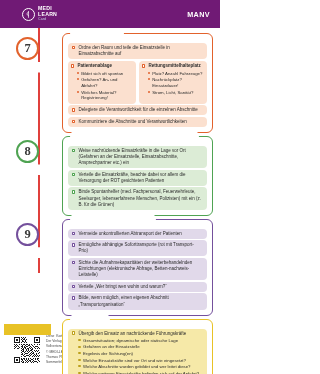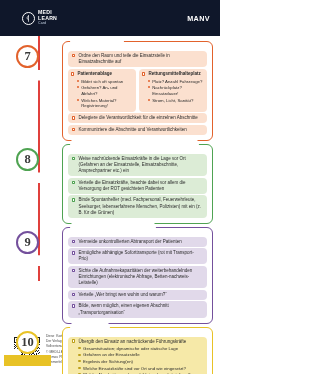--- a/index.html
+++ b/index.html
@@ -7,22 +7,22 @@
   body {
     font-family:"Liberation Sans", sans-serif;
     background:#ffffff;
     position:relative;
     overflow:hidden;
     -webkit-font-smoothing:antialiased;
   }
 
   
   .header {
-    height:36px;
-    background:#0f172a;
+    height:28px;
+    background:#701a75;
     display:flex;
     align-items:center;
     justify-content:space-between;
     padding:0 10px 0 22px;
     position:relative;
     z-index:5;
   }
   .logo { display:flex; align-items:center; gap:3px; }
   .logo-mark {
     width:13px; height:13px; border-radius:50%;
@@ -341,23 +341,20 @@
             <span class="crow-txt">Verteile „Wer bringt wen wohin und warum?“</span>
           </div>
           <div class="crow">
             <span class="chk"></span>
             <span class="crow-txt">Bilde, wenn möglich, einen eigenen Abschnitt „Transportorganisation“</span>
           </div>
         </div>
       </div>
       <div class="step s10">
         <div class="rail">
-          <div class="num-circle">
-            <span>10</span>
-          </div>
           <div class="ribbon">10. Schritt</div>
         </div>
         <div class="panel">
           <div class="panel-title">Übergabe</div>
           <div class="crow">
             <span class="chk"></span>
             <span class="crow-txt">Übergib den Einsatz an nachrückende Führungskräfte<div class="nested">
                 <div class="sub" style="padding-left: 0px;">
                   <span class="dot"></span>
                   <span>Gesamtsituation; dynamische oder statische Lage</span>

